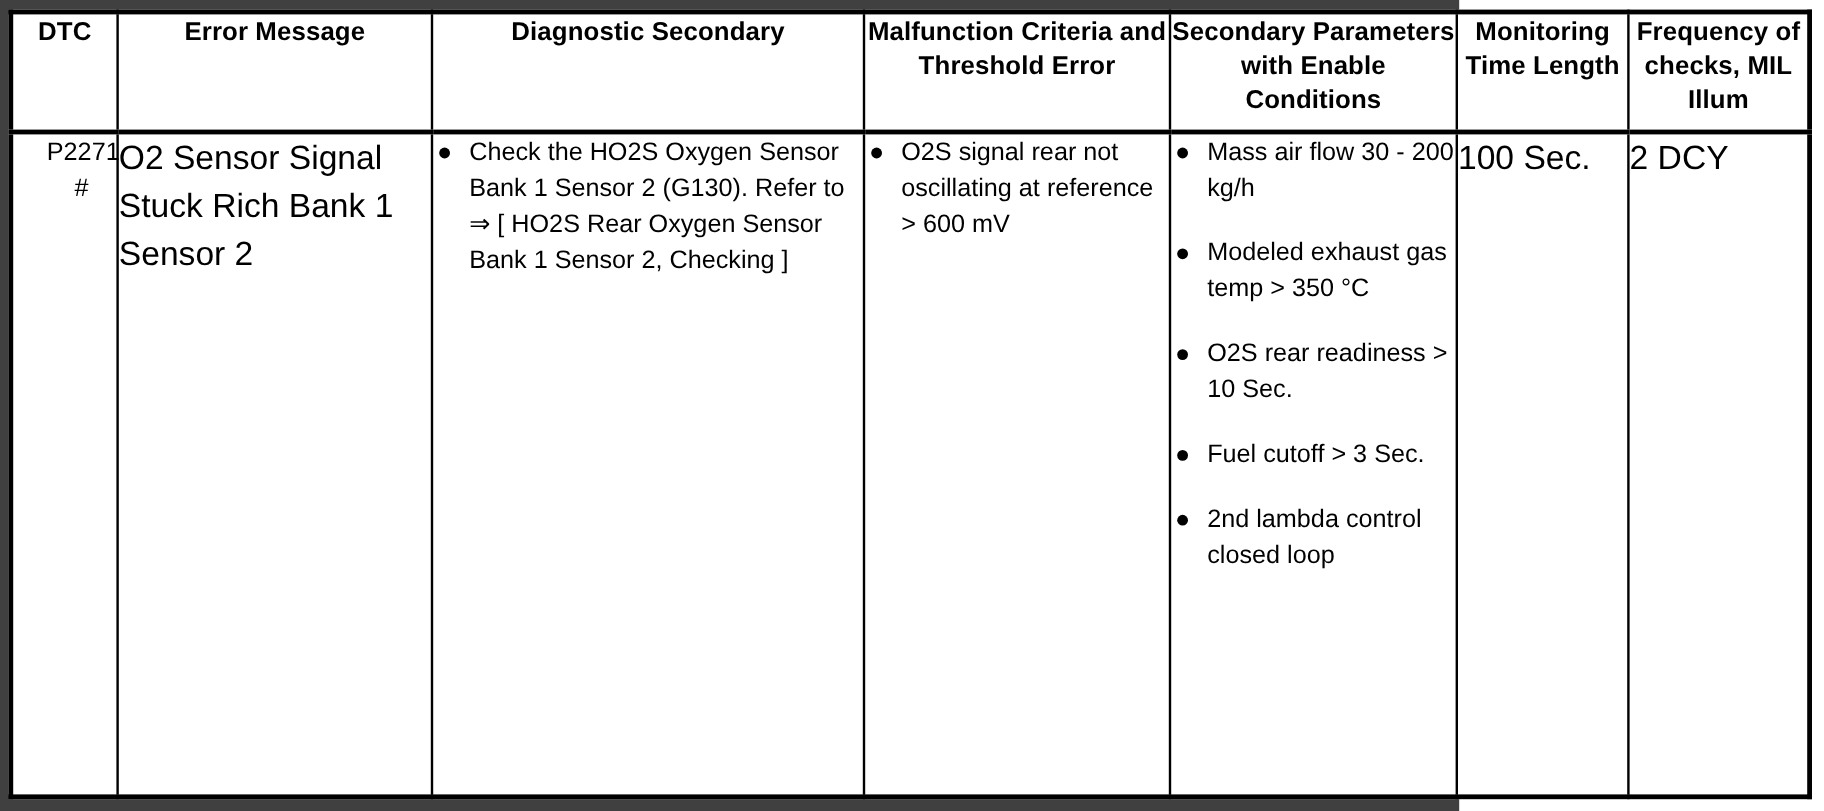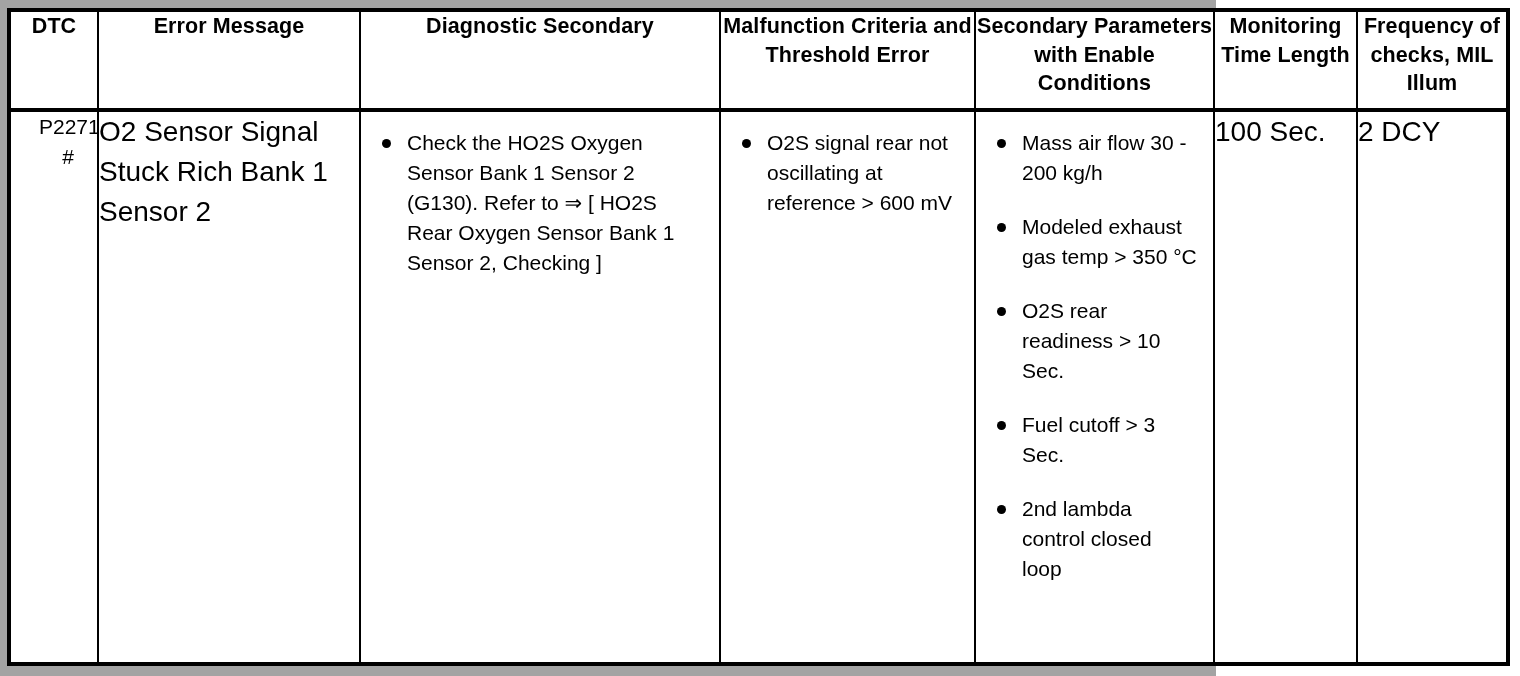--- a/index.html
+++ b/index.html
@@ -12,21 +12,21 @@
     height: 676px;
     font-family: "Liberation Sans", sans-serif;
     color: #000000;
     overflow: hidden;
   }
 
   .sheet {
     position: relative;
     width: 1216px;
     height: 676px;
-    background: #a3a3a3;
+    background: #404040;
   }
 
   
   table.dtc-table {
     position: absolute;
     left: 7px;
     top: 8px;
     width: 1499px;
     height: 658px;
     border-collapse: collapse;
@@ -79,21 +79,21 @@
 
   .plain-text {
     font-size: 28px;
     line-height: 1.43;
   }
 
   
   ul.bullets {
     list-style: none;
     margin: 0;
-    padding: 16px;
+    padding: 0;
   }
   ul.bullets > li {
     position: relative;
     padding-left: 30px;
     margin: 0 0 24px 0;
     font-size: 21px;
     line-height: 1.43;
   }
   ul.bullets > li:last-child { margin-bottom: 15px; }
   ul.bullets > li .dot {

